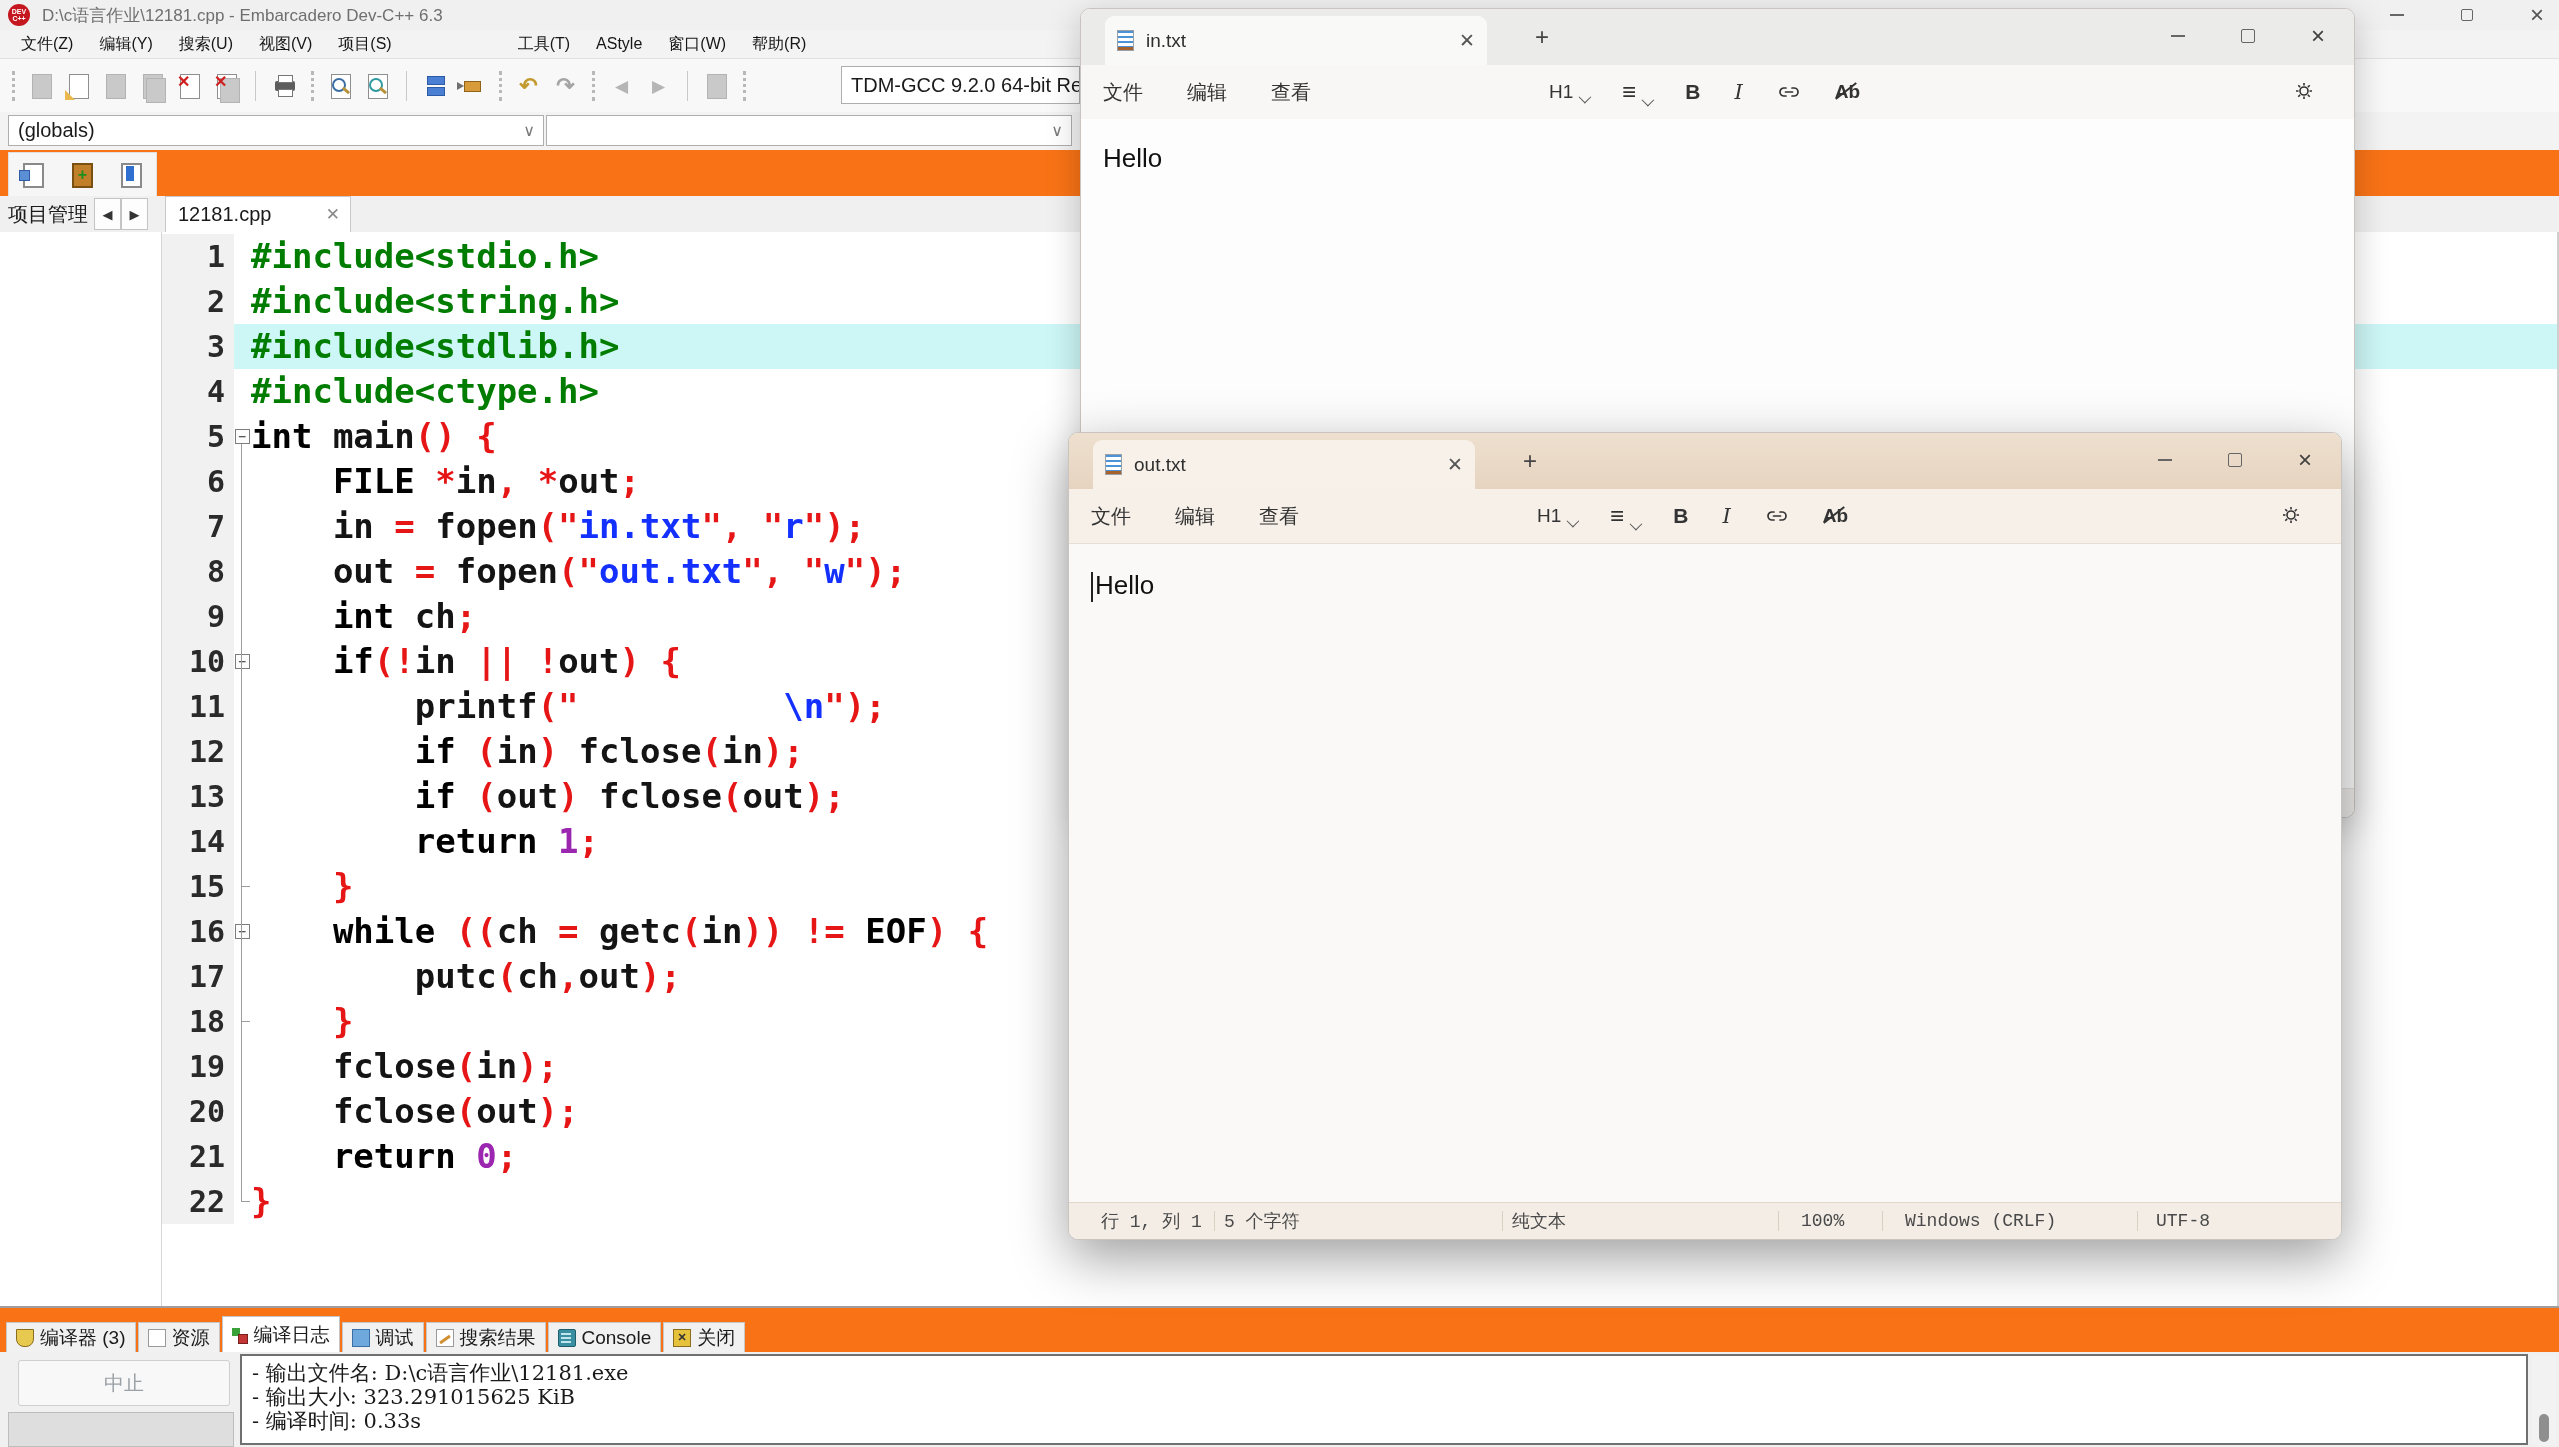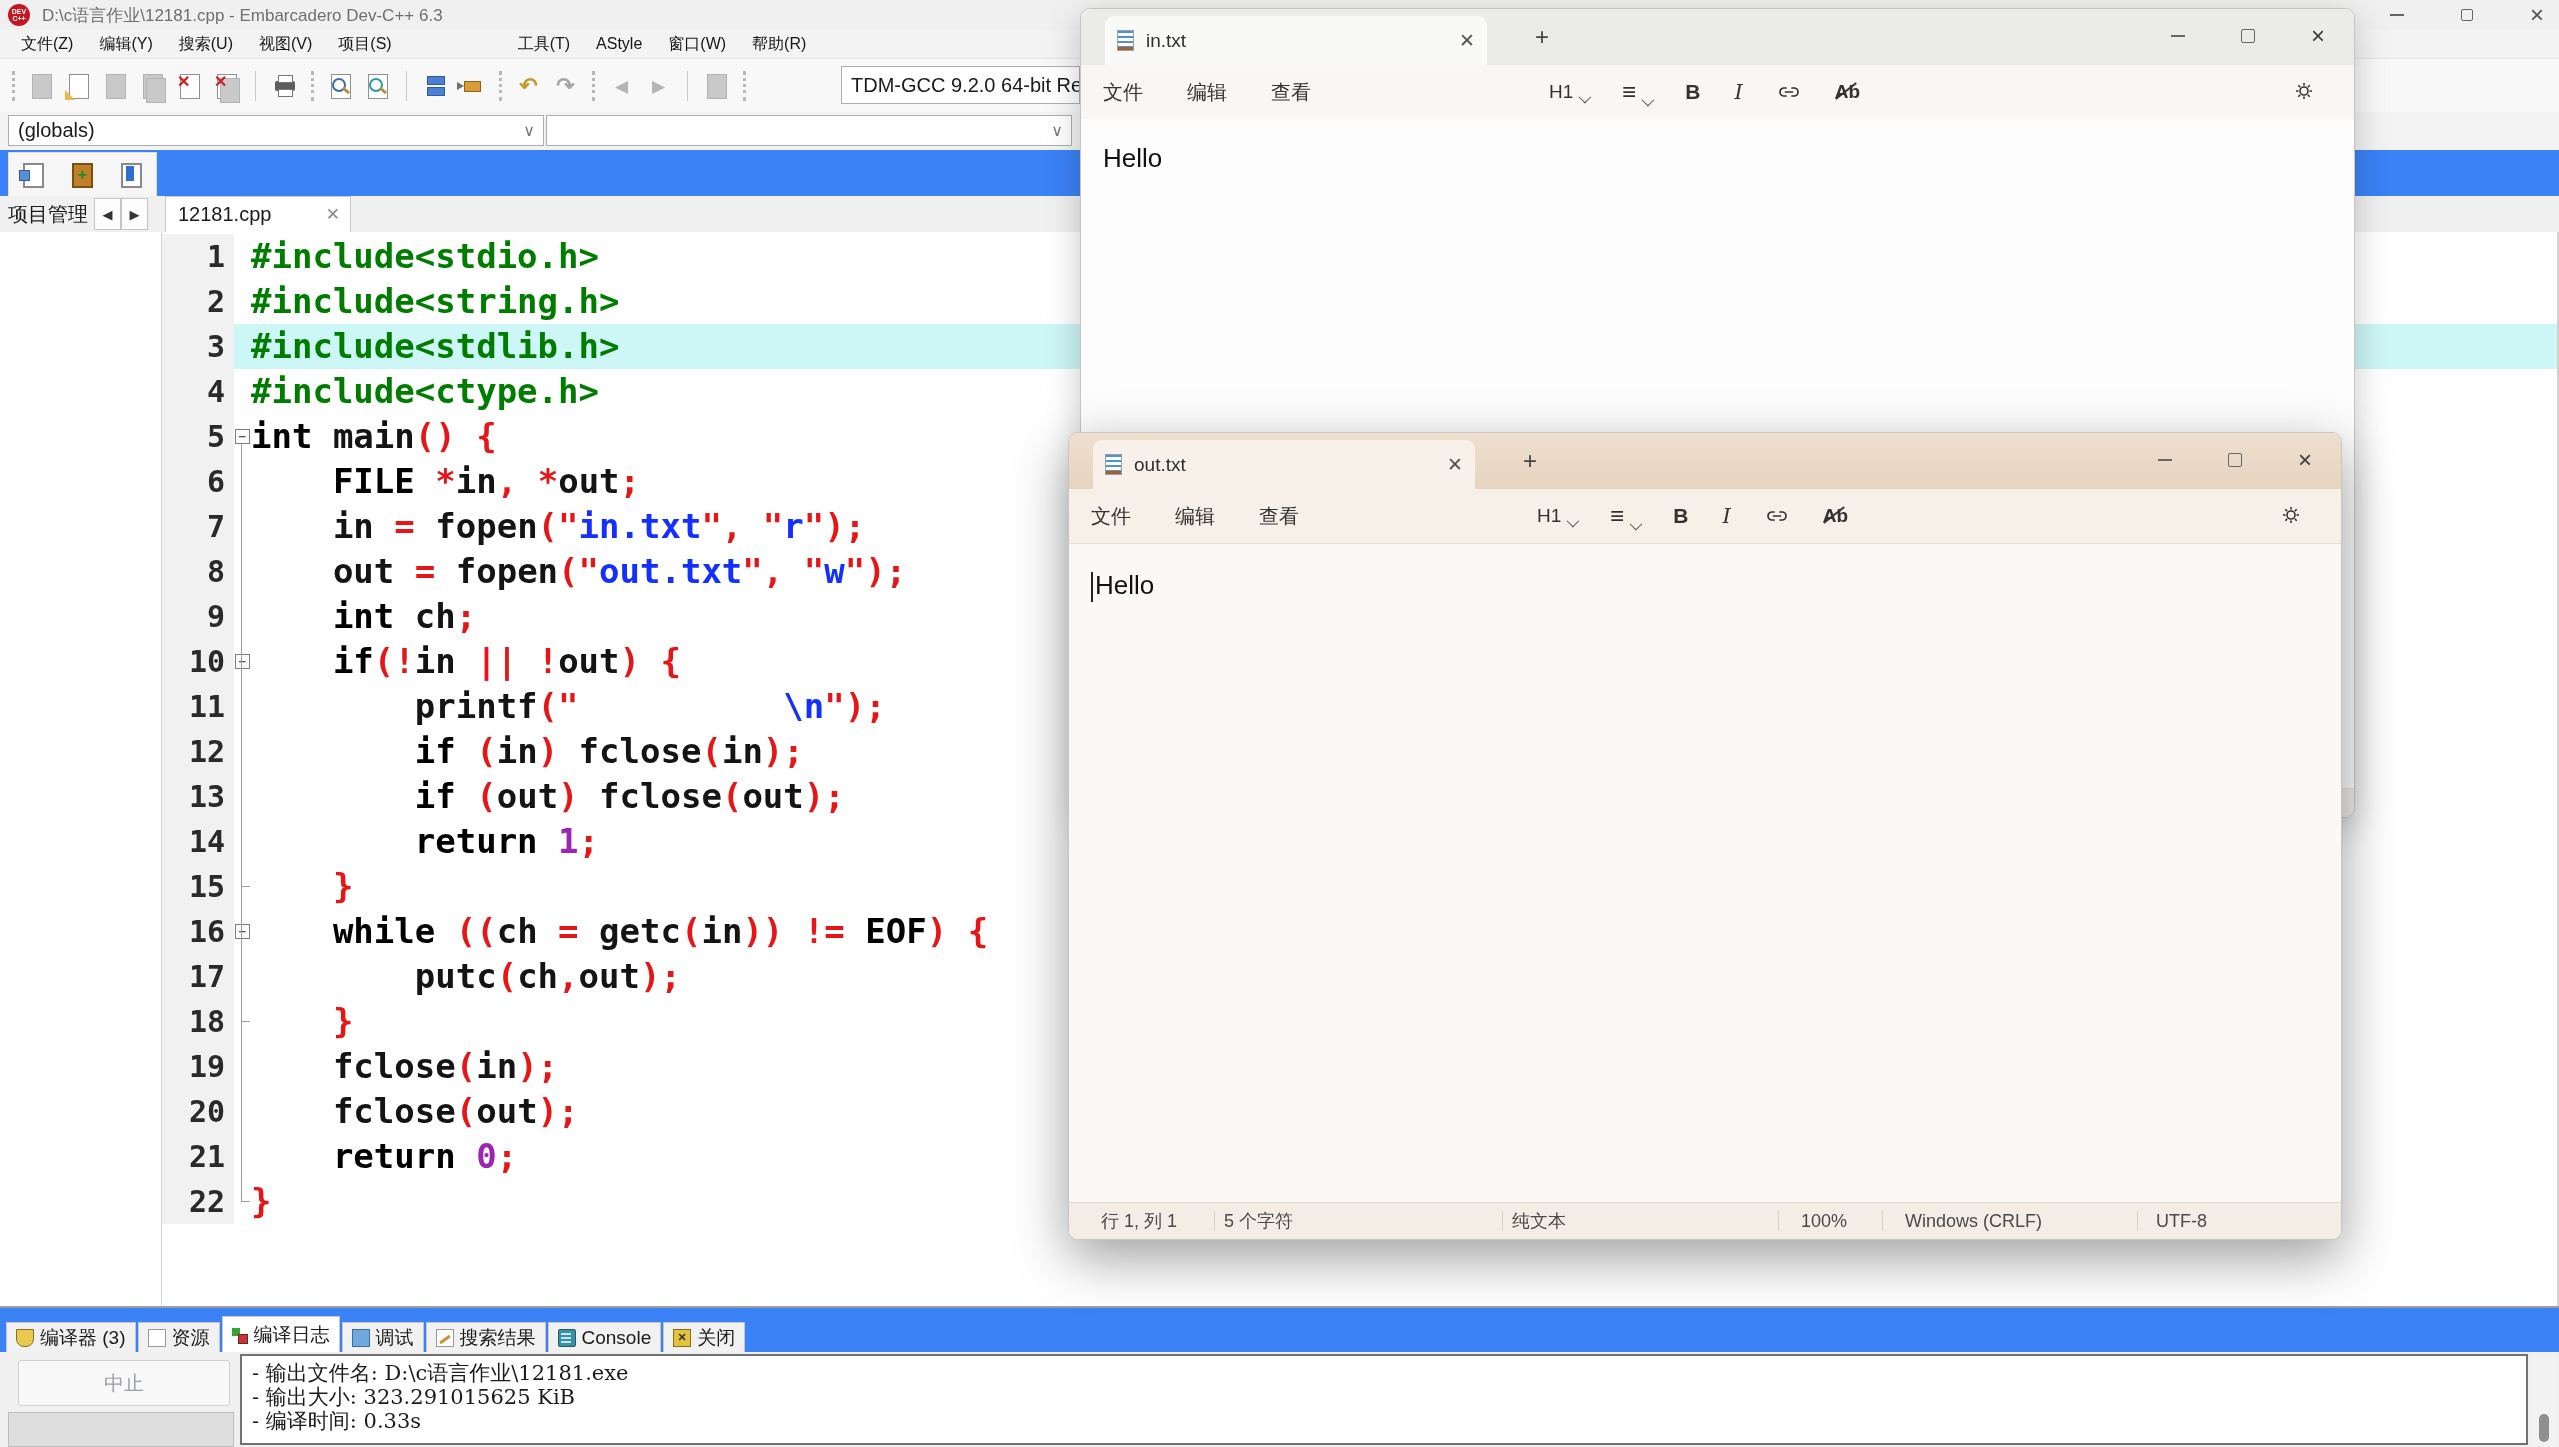--- a/index.html
+++ b/index.html
@@ -1,16 +1,16 @@
 <!DOCTYPE html>
 <html style="--logo-red: #c5171f; --hl: #cdf6f6; --green: #007d00; --red: #e61616; --blue: #1330ff; --purple: #9b26b0;"><head>
 <meta charset="utf-8">
 <style>
   html,body{margin:0;padding:0;background:#888;}
-  #root{position:relative;width:2559px;height:1447px;background:#3b82f6;overflow:hidden;
+  #root{position:relative;width:2559px;height:1447px;background:#f97316;overflow:hidden;
         font-family:"Liberation Sans",sans-serif;color:#1a1a1a;}
   
   .dc-titlebar{position:absolute;left:0;top:0;width:2559px;height:30px;background:#f1f0f0;display:flex;align-items:center;}
   .dc-logo{width:22px;height:22px;border-radius:50%;background:var(--logo-red);margin-left:8px;
            color:#fff;font-size:7px;font-weight:bold;display:flex;flex-direction:column;align-items:center;justify-content:center;line-height:7px;}
   .dc-title{margin-left:12px;font-size:17px;color:#6f6f6f;}
   .dc-ctrls{position:absolute;right:10px;top:0;height:30px;display:flex;align-items:center;gap:46px;}
   .dc-ctrls .wbtn{width:24px;height:24px;display:flex;align-items:center;justify-content:center;color:#555;}
   .line-min{width:14px;border-top:2px solid #666;}
   .box-max{width:12px;height:12px;border:1.5px solid #666;border-radius:2px;}
@@ -124,21 +124,21 @@
   .fmt-i{font-family:"DejaVu Serif",serif;font-style:italic;font-size:21px;}
   .fmt-list{font-size:24px;}
   .fmt-clear{position:relative;font-size:19px;font-weight:bold;}
   .fmt-clear::after{content:"";position:absolute;left:-2px;top:9px;width:26px;height:2px;background:#333;transform:rotate(-38deg);}
   .np-gear{position:absolute;right:38px;top:70px;}
   .np-content{position:absolute;left:0;right:0;}
   .inwin .np-content{top:110px;bottom:28px;background:#fdfdfd;}
   .outwin .np-content{top:113px;bottom:36px;background:#fbf9f7;}
   .np-hello{margin:24px 0 0 22px;font-size:26px;color:#111;}
   .caret{display:inline-block;width:2px;height:30px;background:#222;vertical-align:middle;margin-right:2px;}
-  .np-status{position:absolute;left:0;right:0;bottom:0;}
+  .np-status{position:absolute;left:0;right:0;bottom:0;font-family:Liberation Mono, monospace;}
   .inwin .np-status{height:28px;background:#f0eeec;border-top:1px solid #e3e1df;}
   .outwin .np-status{height:36px;background:#f3ede5;border-top:1px solid #e0d6c9;}
   .st-cell{position:absolute;top:0;height:36px;display:flex;align-items:center;font-size:18px;color:#4a4a4a;white-space:nowrap;}
   .st-div{position:absolute;top:8px;width:1px;height:20px;background:#d9cfc3;}
 </style>
 </head>
 <body>
 
 <div id="root">
 

